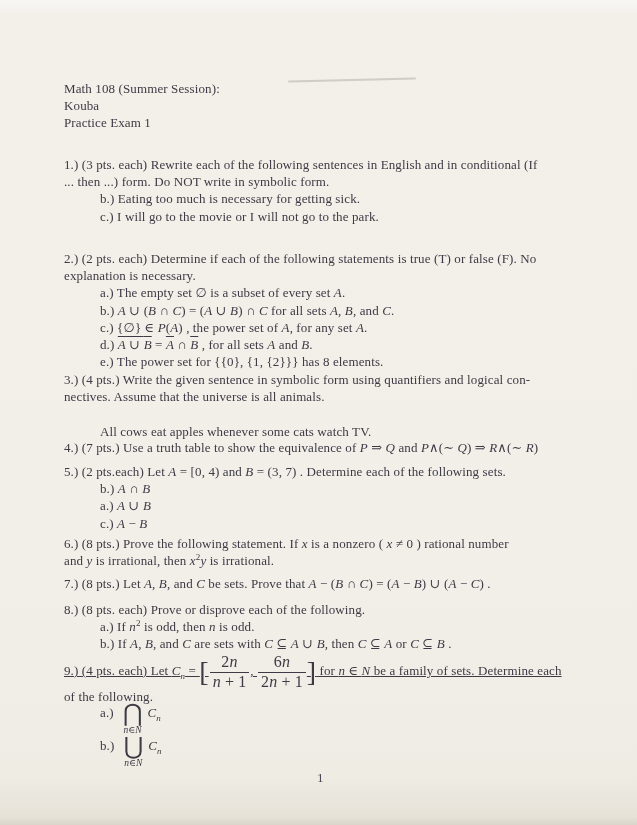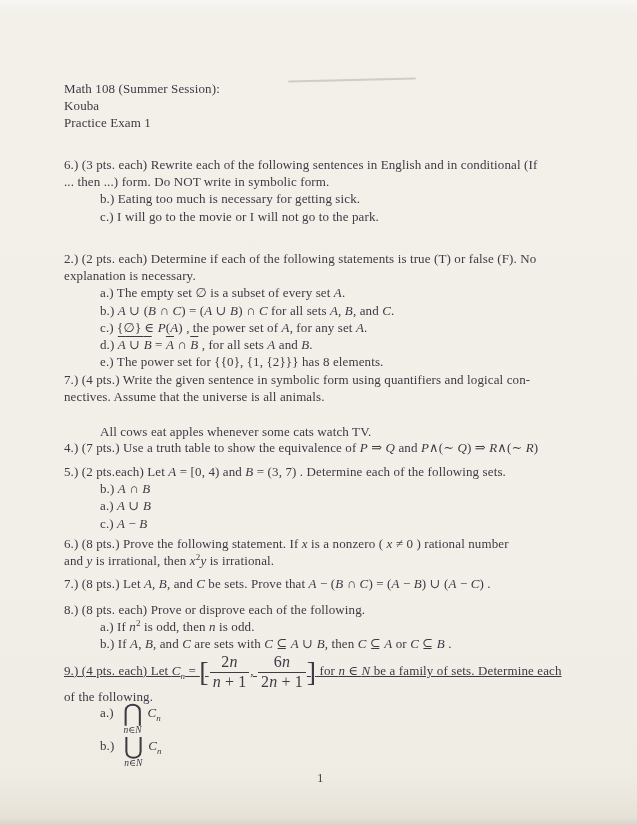--- a/index.html
+++ b/index.html
@@ -38,38 +38,38 @@
 
   <div class="artifact"></div>
 
   <div class="blk" style="top:80px">
     <div class="ln">Math 108 (Summer Session):</div>
     <div class="ln">Kouba</div>
     <div class="ln">Practice Exam 1</div>
   </div>
 
   <div class="blk" style="top:156px">
-    <div class="ln">6.) (3 pts. each) Rewrite each of the following sentences in English and in conditional (If</div>
+    <div class="ln">1.) (3 pts. each) Rewrite each of the following sentences in English and in conditional (If</div>
     <div class="ln">... then ...) form. Do NOT write in symbolic form.</div>
     <div class="ln ind">b.) Eating too much is necessary for getting sick.</div>
     <div class="ln ind">c.) I will go to the movie or I will not go to the park.</div>
   </div>
 
   <div class="blk" style="top:250px">
     <div class="ln">2.) (2 pts. each) Determine if each of the following statements is true (T) or false (F). No</div>
     <div class="ln">explanation is necessary.</div>
     <div class="ln ind">a.) The empty set ∅ is a subset of every set <i>A</i>.</div>
     <div class="ln ind">b.) <i>A</i> ∪ (<i>B</i> ∩ <i>C</i>) = (<i>A</i> ∪ <i>B</i>) ∩ <i>C</i> for all sets <i>A</i>, <i>B</i>, and <i>C</i>.</div>
     <div class="ln ind">c.) {∅} ∈ <i>P</i>(<i>A</i>) , the power set of <i>A</i>, for any set <i>A</i>.</div>
     <div class="ln ind">d.) <span class="ov"><i>A</i> ∪ <i>B</i></span> = <span class="ov"><i>A</i></span> ∩ <span class="ov"><i>B</i></span> , for all sets <i>A</i> and <i>B</i>.</div>
     <div class="ln ind">e.) The power set for {{0}, {1, {2}}} has 8 elements.</div>
   </div>
 
   <div class="blk" style="top:371px">
-    <div class="ln">7.) (4 pts.) Write the given sentence in symbolic form using quantifiers and logical con-</div>
+    <div class="ln">3.) (4 pts.) Write the given sentence in symbolic form using quantifiers and logical con-</div>
     <div class="ln">nectives. Assume that the universe is all animals.</div>
     <div class="ln ind" style="margin-top:18px">All cows eat apples whenever some cats watch TV.</div>
   </div>
 
   <div class="blk" style="top:439px">
     <div class="ln">4.) (7 pts.) Use a truth table to show the equivalence of <i>P</i> ⇒ <i>Q</i> and <i>P</i>∧(∼ <i>Q</i>) ⇒ <i>R</i>∧(∼ <i>R</i>)</div>
   </div>
 
   <div class="blk" style="top:463px">
     <div class="ln">5.) (2 pts.each) Let <i>A</i> = [0, 4) and <i>B</i> = (3, 7) . Determine each of the following sets.</div>

